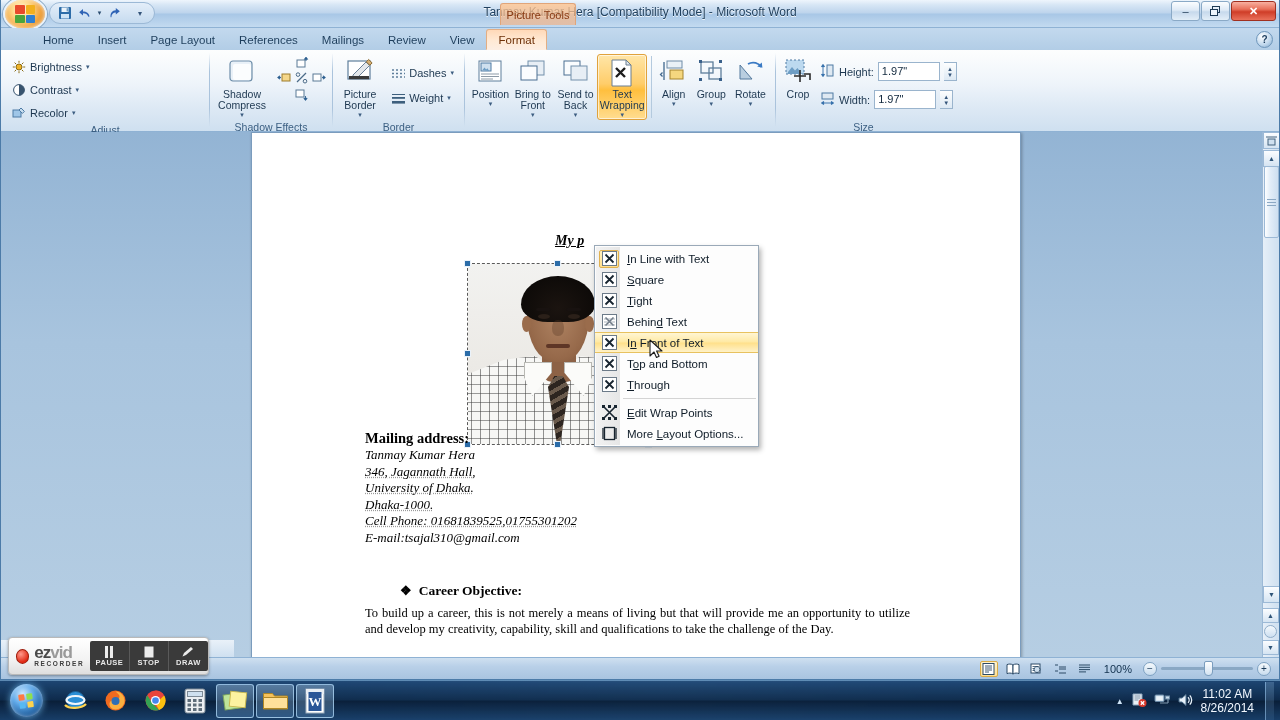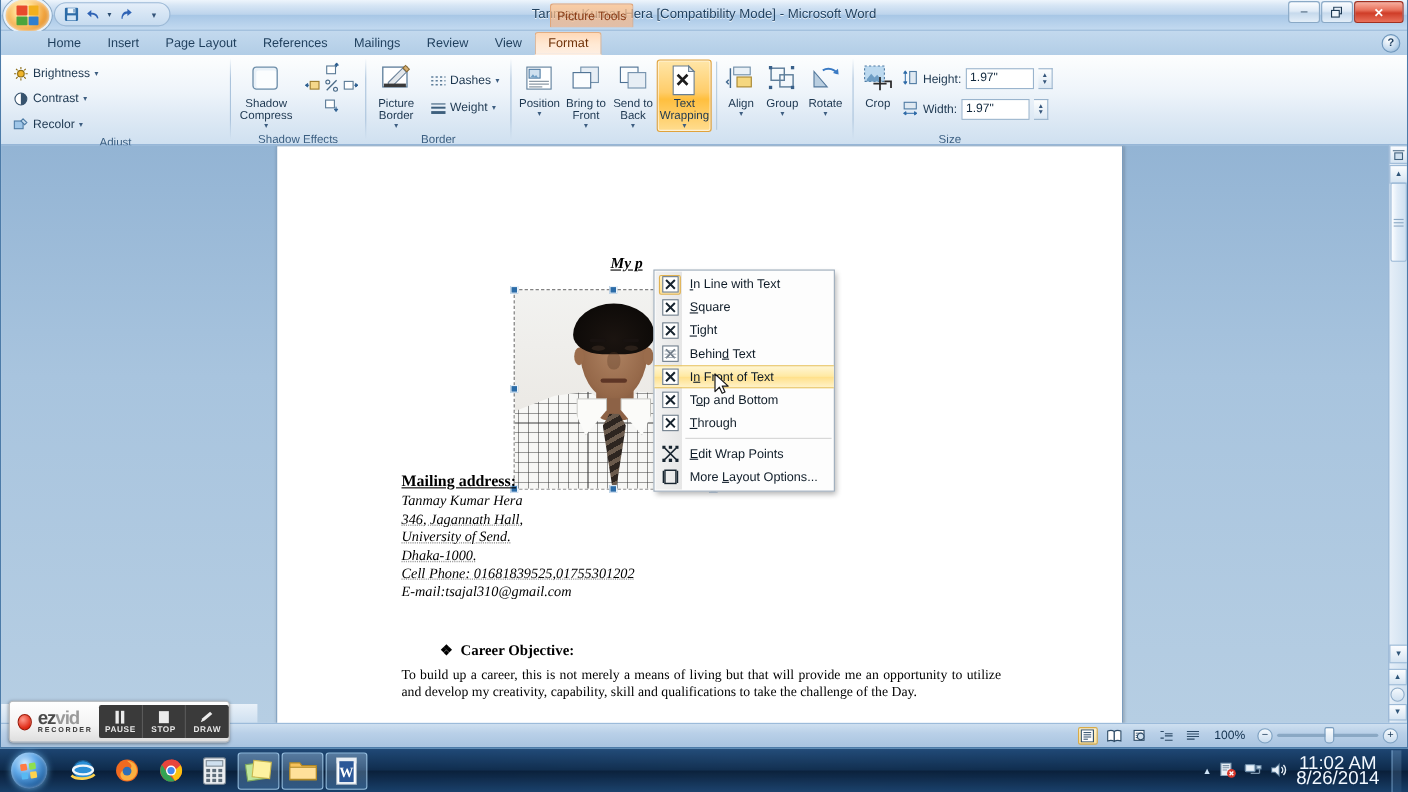--- a/index.html
+++ b/index.html
@@ -249,21 +249,21 @@
   .hW { top: 50%; left: -4px; margin-top: -4px; }
   .hE { top: 50%; right: -4px; margin-top: -4px; }
   .hNW{ left:-4px; top:-4px;} .hNE{ right:-4px; top:-4px;}
   .hSW{ left:-4px; bottom:-4px;} .hSE{ right:-4px; bottom:-4px;}
 
   .addr-block {
     position: absolute; left: 113px; top: 297px; width: 340px;
     font-family: "Liberation Serif", serif; color: #000;
   }
   .addr-head {
-    font-size: 14.5px; font-weight: bold; text-decoration: underline;
+    font-size: 14.5px; font-weight: bold; 
   }
   .addr-line {
     font-size: 13px; font-style: italic; line-height: 16.5px;
     text-decoration: underline; text-decoration-style: dotted; text-decoration-color: #9a9a9a;
   }
   .addr-line.nodeco { text-decoration: none; font-style: italic; }
 
   .career {
     position: absolute; left: 113px; top: 450px; width: 545px;
     font-family: "Liberation Serif", serif; color: #000;
@@ -414,21 +414,21 @@
     width: 38px; height: 34px; display: flex; align-items: center; justify-content: center;
     border-radius: 3px;
   }
   .tbicon.running { border: 1px solid rgba(185,225,255,.7); background: linear-gradient(180deg, rgba(200,230,255,.35), rgba(120,180,235,.25)); }
 
   .tray {
     position: absolute; right: 0; top: 0; height: 40px; display: flex; align-items: center; gap: 8px;
     padding-right: 6px;
   }
   .tray-icons { display: flex; align-items: center; gap: 7px; }
-  .clock { color: #f2f8ff; font-size: 17px; text-align: center; line-height: 14px; }
+  .clock { color: #f2f8ff; font-size: 12px; text-align: center; line-height: 14px; }
   .showdesk { width: 9px; height: 38px; border-left: 1px solid rgba(170,215,255,.5); margin-left: 3px;
      background: linear-gradient(180deg, rgba(180,220,255,.22), rgba(120,175,230,.1)); }
 
   svg { shape-rendering: geometricPrecision; }
 </style>
 </head>
 <body>
 
 <div id="desktop"></div>
 
@@ -812,21 +812,21 @@
         <span class="handle hE"></span>
         <span class="handle hSW"></span>
         <span class="handle hS"></span>
         <span class="handle hSE"></span>
       </div>
 
       <div class="addr-block">
         <div class="addr-head">Mailing address:</div>
         <div class="addr-line nodeco">Tanmay Kumar Hera</div>
         <div class="addr-line">346, Jagannath Hall,</div>
-        <div class="addr-line">University of Send.</div>
+        <div class="addr-line">University of Dhaka.</div>
         <div class="addr-line">Dhaka-1000.</div>
         <div class="addr-line">Cell Phone:  01681839525,01755301202</div>
         <div class="addr-line nodeco">E-mail:tsajal310@gmail.com</div>
       </div>
 
       <div class="career">
         <div class="career-head">
           <span class="bullet">❖</span><span>Career Objective:</span>
         </div>
         <div class="career-body">To build up a career, this is not merely a means of living but that will provide me an opportunity to utilize and develop my creativity, capability, skill and qualifications to take the challenge of the Day.</div>

